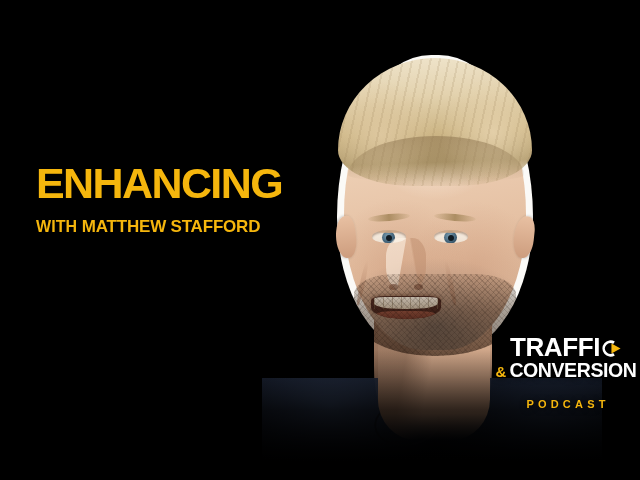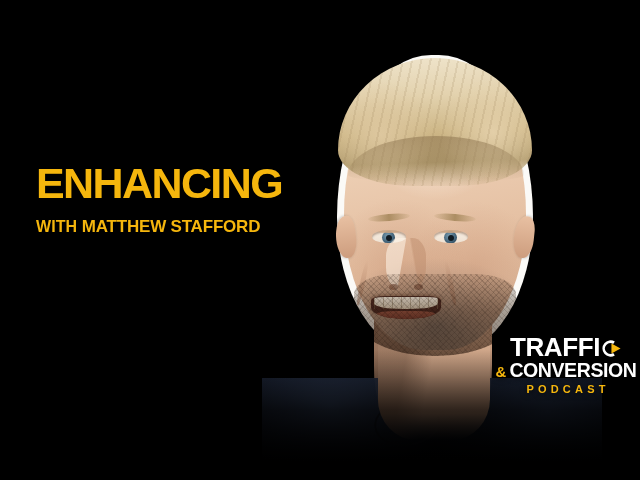--- a/index.html
+++ b/index.html
@@ -296,21 +296,21 @@
     gap:3px; margin-top:1px;
   }
   .logo-amp{
     font-size:15px; font-weight:bold; color:#F5B60D; line-height:1;
   }
   .logo-conversion{
     font-size:19.5px; font-weight:bold; letter-spacing:-0.4px;
     color:#FFFFFF; line-height:1;
   }
   .logo-podcast{
-    margin-top:3px;
+    margin-top:18px;
     font-size:11px; font-weight:bold;
     letter-spacing:4.2px;
     color:#F5B60D;
     line-height:1;
     padding-left:4px;
   }
 </style>
 </head>
 <body>
 

